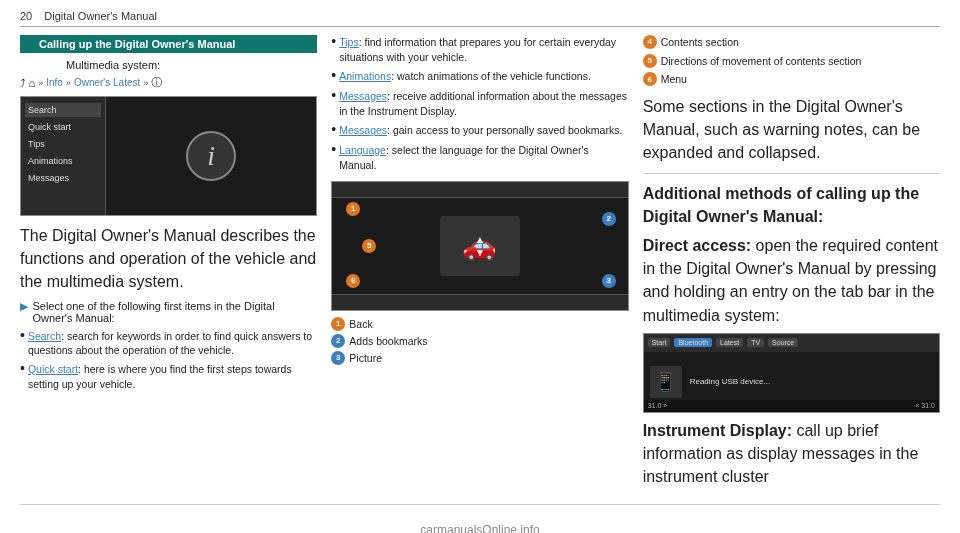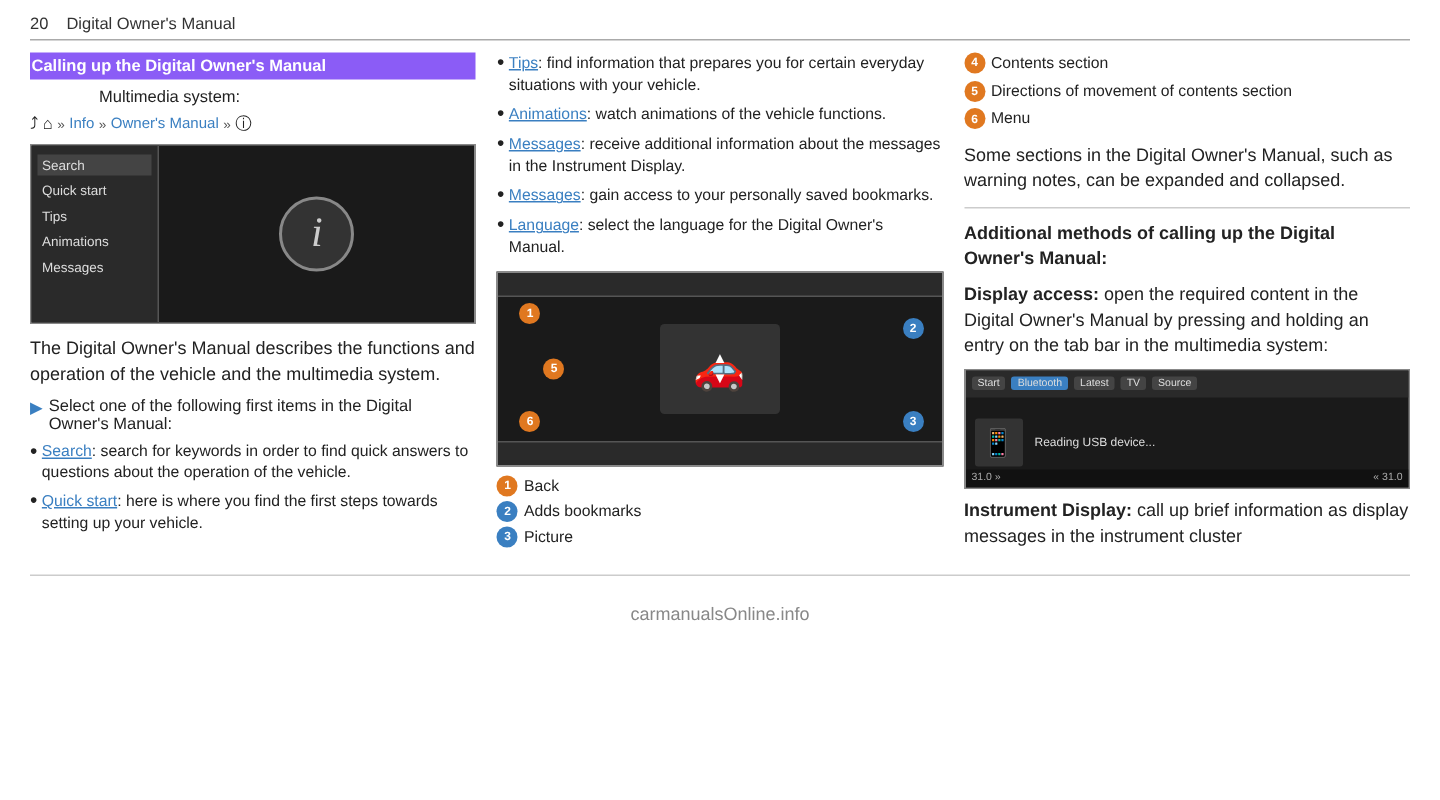--- a/index.html
+++ b/index.html
@@ -31,25 +31,25 @@
       color: #333;
     }
     .content-grid {
       display: grid;
       grid-template-columns: 1fr 1fr 1fr;
       gap: 14px;
     }
     
     .col1 {}
     .section-heading {
-      background: #8b5cf6;
+      background: #0f766e;
       color: #fff;
       font-size: 11px;
       font-weight: bold;
-      padding: 3px 1px;
+      padding: 3px 19px;
       margin-bottom: 6px;
     }
     .multimedia-label {
       font-size: 11px;
       margin-bottom: 4px;
       padding-left: 46px;
     }
     .nav-path {
       display: flex;
       align-items: center;
@@ -113,21 +113,21 @@
       border: 2px solid #888;
       display: flex;
       align-items: center;
       justify-content: center;
       font-size: 28px;
       color: #ccc;
       font-style: italic;
       font-family: serif;
     }
     .body-text {
-      font-size: 12px;
+      font-size: 16px;
       line-height: 1.45;
       margin-bottom: 6px;
     }
     .bullet-arrow {
       display: flex;
       gap: 4px;
       margin-bottom: 5px;
     }
     .arrow-marker {
       color: #3a7fc1;
@@ -368,21 +368,21 @@
       <div class="section-heading">Calling up the Digital Owner's Manual</div>
 
       <div class="multimedia-label">Multimedia system:</div>
 
       <div class="nav-path">
         <span class="nav-icon">⤴</span>
         <span class="nav-icon">⌂</span>
         <span class="nav-chevron">»</span>
         <span class="nav-item">Info</span>
         <span class="nav-chevron">»</span>
-        <span class="nav-item">Owner's Manual</span>
+        <span class="nav-item">Owner's Latest</span>
         <span class="nav-chevron">»</span>
         <span class="nav-icon">ⓘ</span>
       </div>
 
       <div class="screen-img">
         <div class="screen-sidebar">
           <div class="screen-menu-item active">Search</div>
           <div class="screen-menu-item">Quick start</div>
           <div class="screen-menu-item">Tips</div>
           <div class="screen-menu-item">Animations</div>
@@ -493,21 +493,21 @@
 
       <p class="body-text">Some sections in the Digital Owner's Manual, such as warning notes, can be expanded and collapsed.</p>
 
       <hr class="divider-line">
 
       <p class="body-text">
         <span class="bold-text">Additional methods of calling up the Digital Owner's Manual:</span>
       </p>
 
       <p class="body-text">
-        <span class="bold-text">Display access:</span><span> open the required content in the Digital Owner's Manual by pressing and holding an entry on the tab bar in the multimedia system:</span>
+        <span class="bold-text">Direct access:</span><span> open the required content in the Digital Owner's Manual by pressing and holding an entry on the tab bar in the multimedia system:</span>
       </p>
 
       <div class="screen-img3">
         <div class="instr-display-bar">
           <span class="instr-tab">Start</span>
           <span class="instr-tab active">Bluetooth</span>
           <span class="instr-tab">Latest</span>
           <span class="instr-tab">TV</span>
           <span class="instr-tab">Source</span>
         </div>

